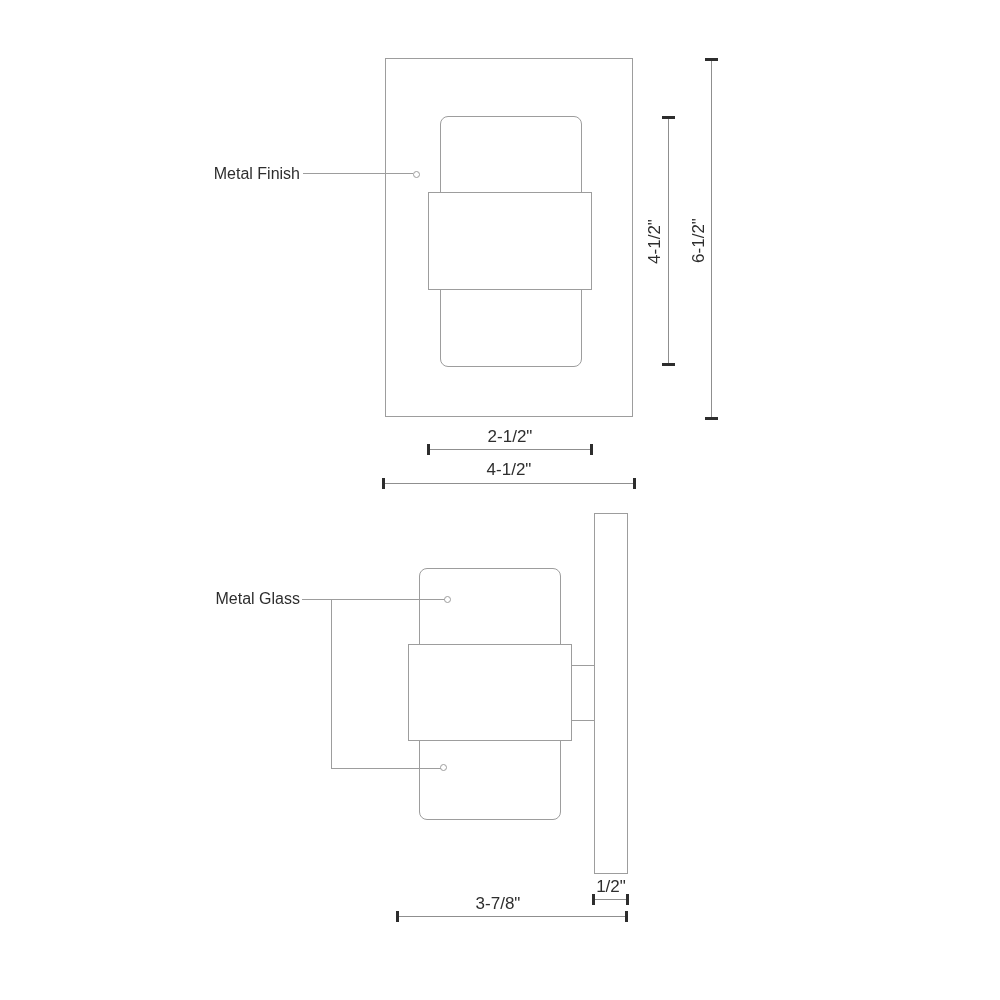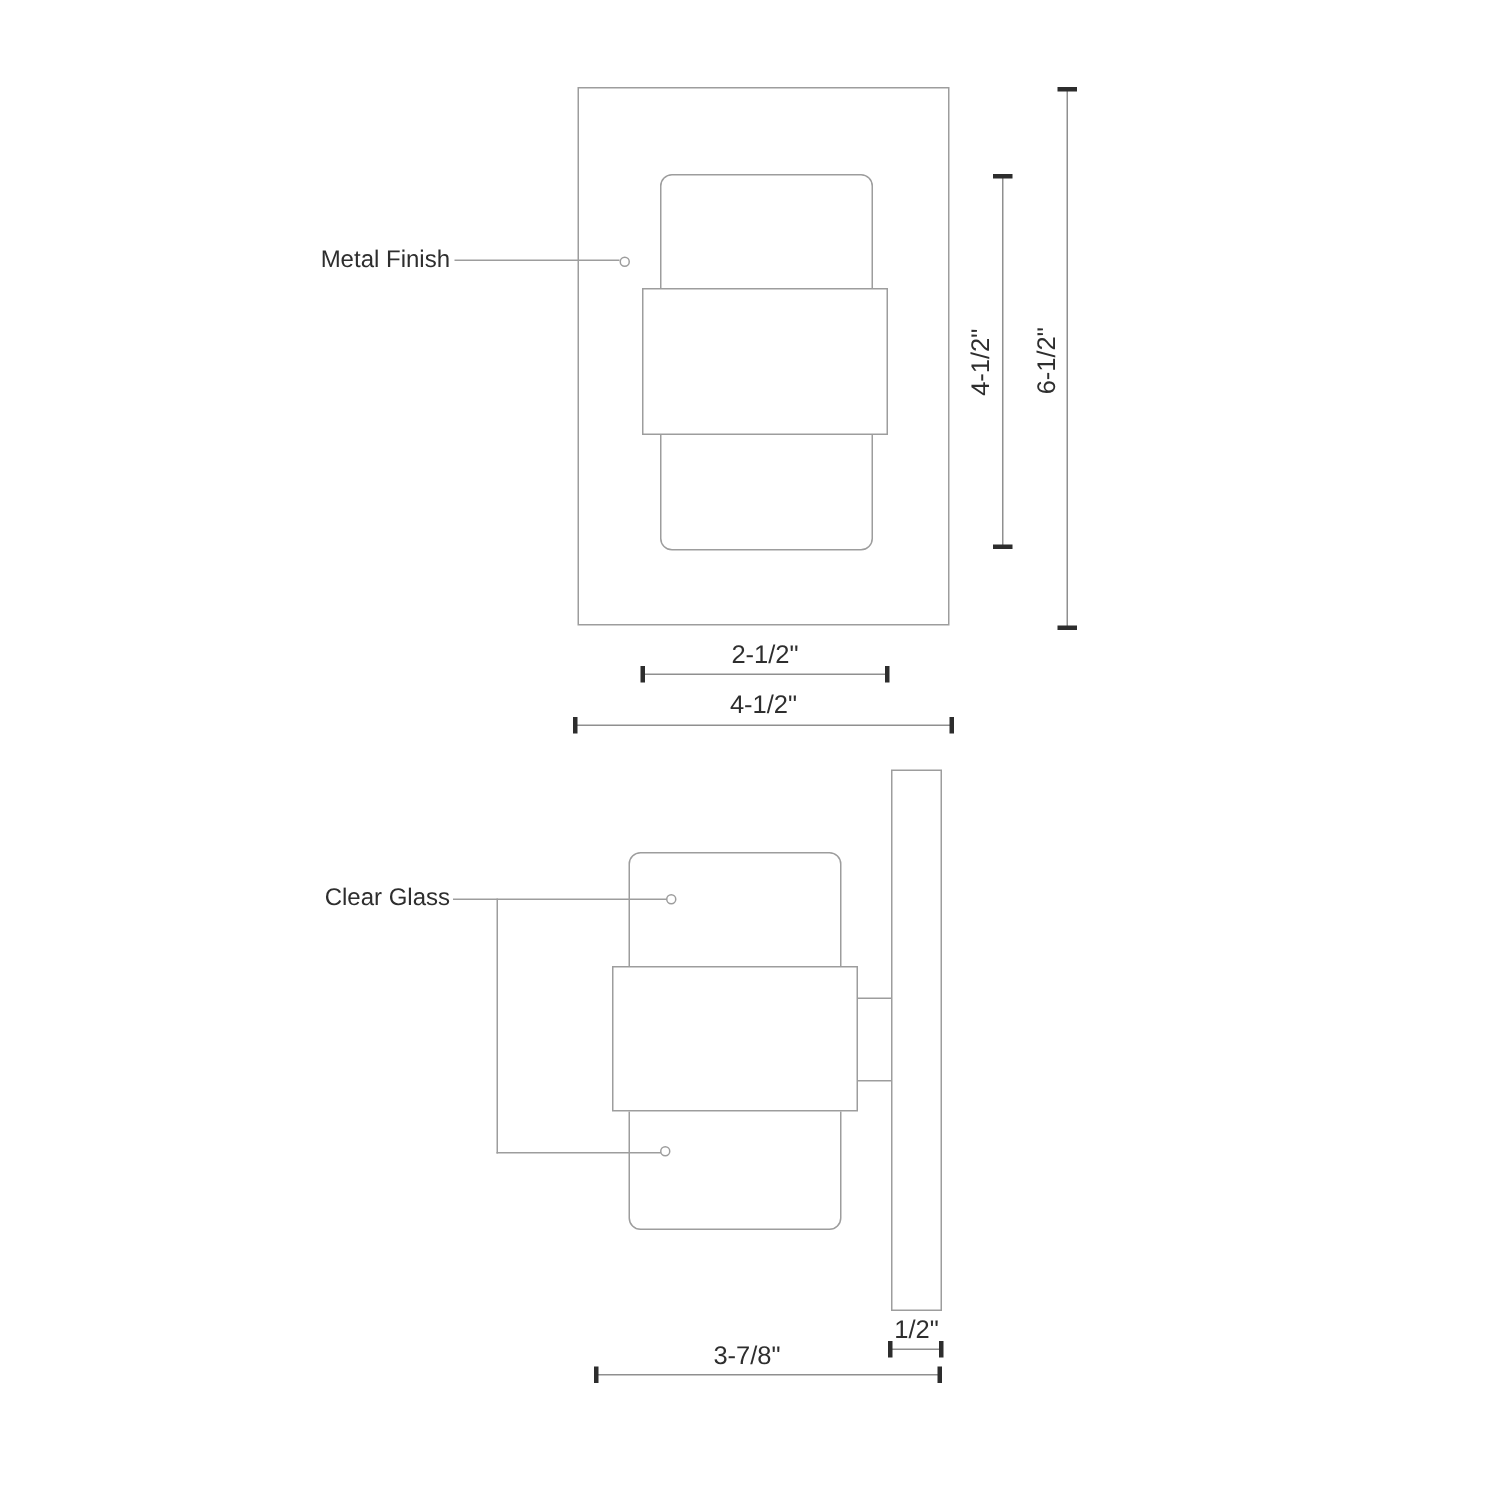--- a/index.html
+++ b/index.html
@@ -63,21 +63,21 @@
   </div>
 
   <div class="view">
 
     <div class="shape rounded" style="left:419px;top:568px;width:142px;height:252px;"></div>
     <div class="shape" style="left:408px;top:644px;width:164px;height:97px;"></div>
     <div class="outline-line" style="left:572px;top:665px;width:23px;height:1px;"></div>
     <div class="outline-line" style="left:572px;top:720px;width:23px;height:1px;"></div>
     <div class="shape" style="left:594px;top:513px;width:34px;height:361px;"></div>
 
-    <div class="lbl right" style="left:140px;top:590px;width:160px;">Clear Glass</div>
+    <div class="lbl right" style="left:140px;top:590px;width:160px;">Metal Glass</div>
     <div class="outline-line" style="left:302px;top:599px;width:143px;height:1px;"></div>
     <div class="outline-line" style="left:331px;top:599px;width:1px;height:170px;"></div>
     <div class="outline-line" style="left:331px;top:768px;width:110px;height:1px;"></div>
     <div class="circle" style="left:444px;top:596px;"></div>
     <div class="circle" style="left:440px;top:764px;"></div>
 
     <div class="dim-lbl" style="left:576px;top:878px;width:70px;">1/2"</div>
     <div class="line" style="left:593px;top:899px;width:35px;height:1px;"></div>
     <div class="tick" style="left:592px;top:894px;width:3px;height:11px;"></div>
     <div class="tick" style="left:626px;top:894px;width:3px;height:11px;"></div>

